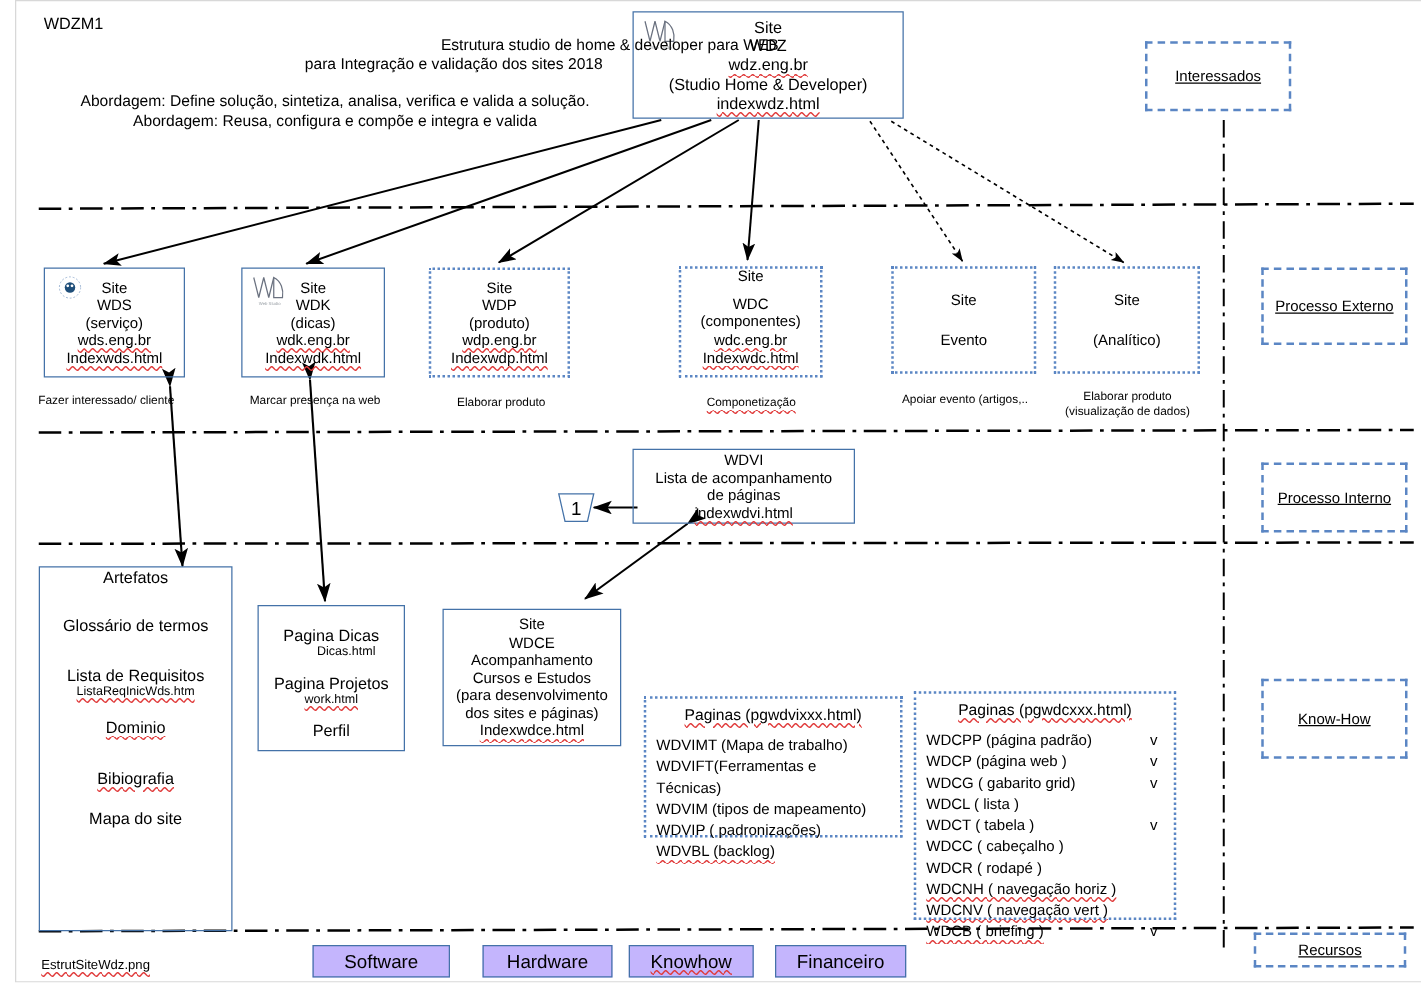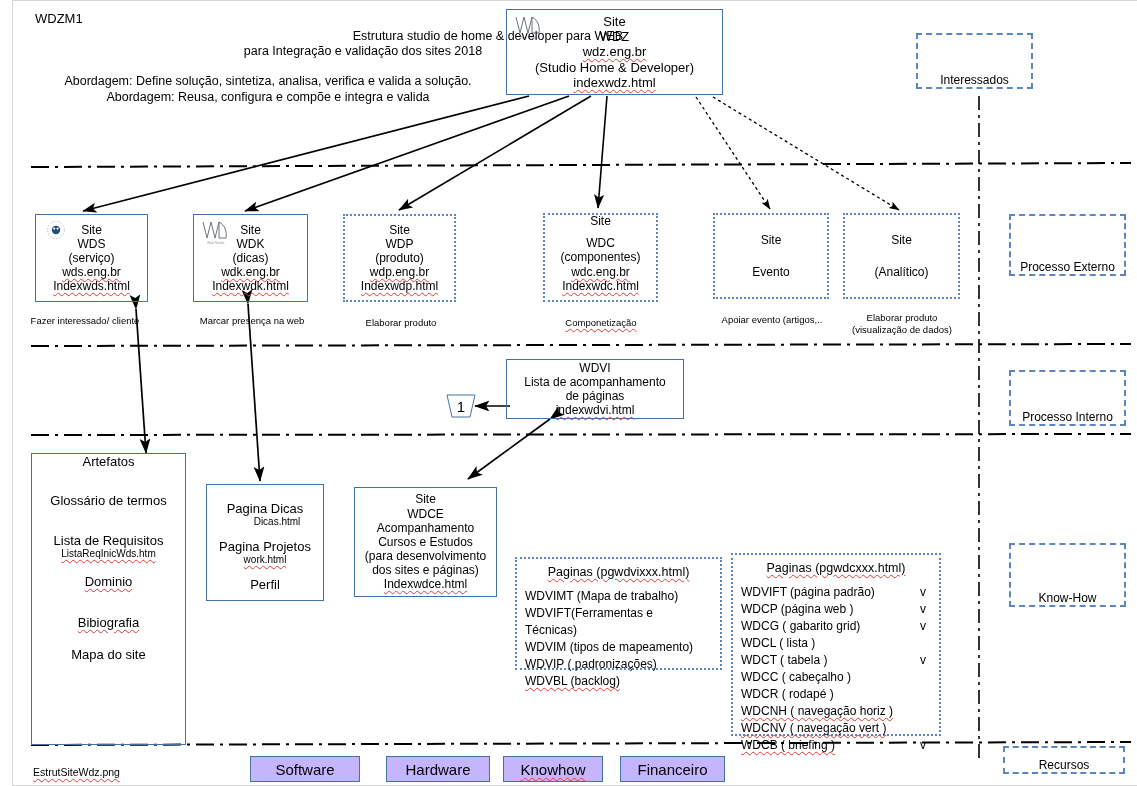--- a/index.html
+++ b/index.html
@@ -71,24 +71,25 @@
     position: absolute;
     border: 1px solid #4472a8;
     display: flex; align-items: center; justify-content: center;
     font-size: 15px;
     z-index: 6;
     background: #c4b5fd;
   }
   .sidebox {
     position: absolute;
     border: 2px dashed #5b86c4;
-    display: flex; align-items: flex-end; justify-content: center;
+    display: flex; align-items: center; justify-content: center;
     text-align: center;
     font-size: 12px; line-height: 1.2;
     z-index: 5;
+    text-decoration: underline;
   }
   .logo { position: absolute; width: 34px; height: 26px; }
   .tag1 {
     position: absolute;
     width: 30px; height: 26px;
     z-index: 6;
   }
 </style>
 </head>
 <body>
@@ -277,21 +278,21 @@
     </div>
     <div class="row">
       <span class="nm spell">WDVBL (backlog)</span>
       <span class="mk"></span>
     </div>
   </div>
 
   <div class="listbox" style="left:718px; top:552px; width:210px; height:183px;">
     <div class="hd spell">Paginas  (pgwdcxxx.html)</div>
     <div class="row">
-      <span class="nm">WDVIFT (página padrão)</span>
+      <span class="nm">WDCPP (página padrão)</span>
       <span class="mk">v</span>
     </div>
     <div class="row">
       <span class="nm">WDCP (página web )</span>
       <span class="mk">v</span>
     </div>
     <div class="row">
       <span class="nm">WDCG ( gabarito grid)</span>
       <span class="mk">v</span>
     </div>

